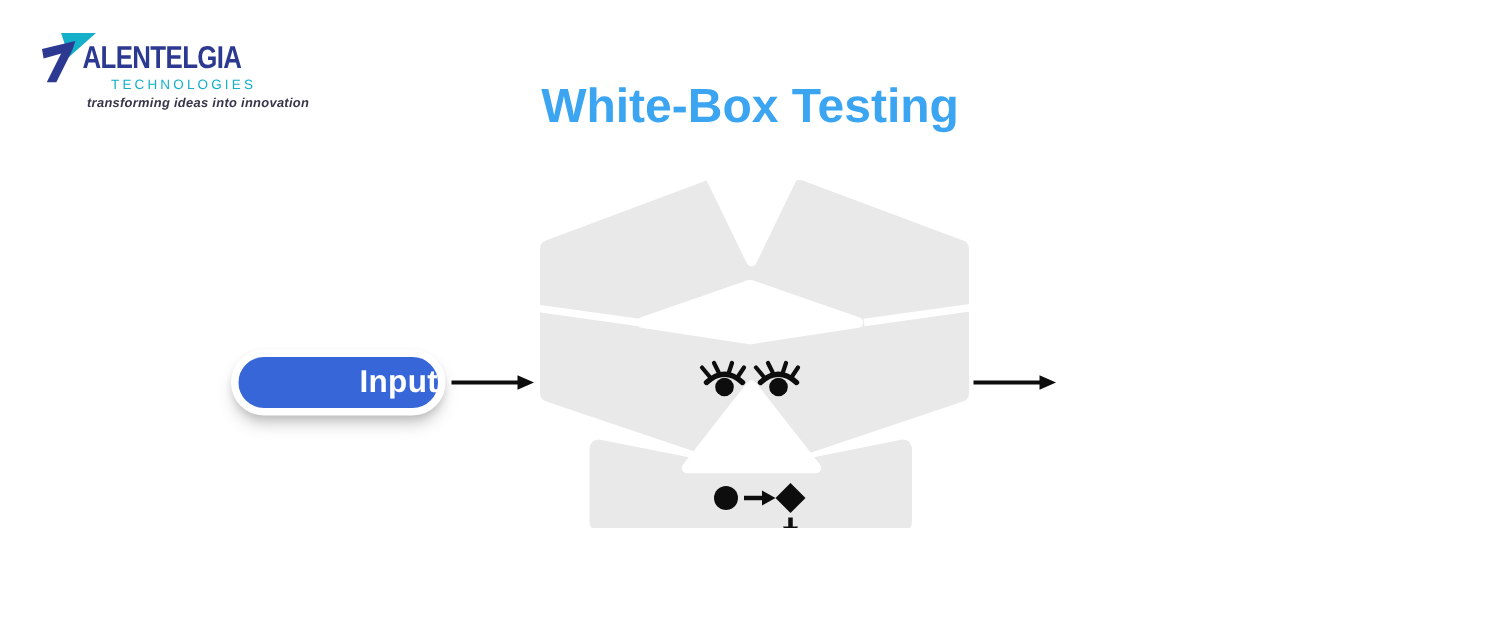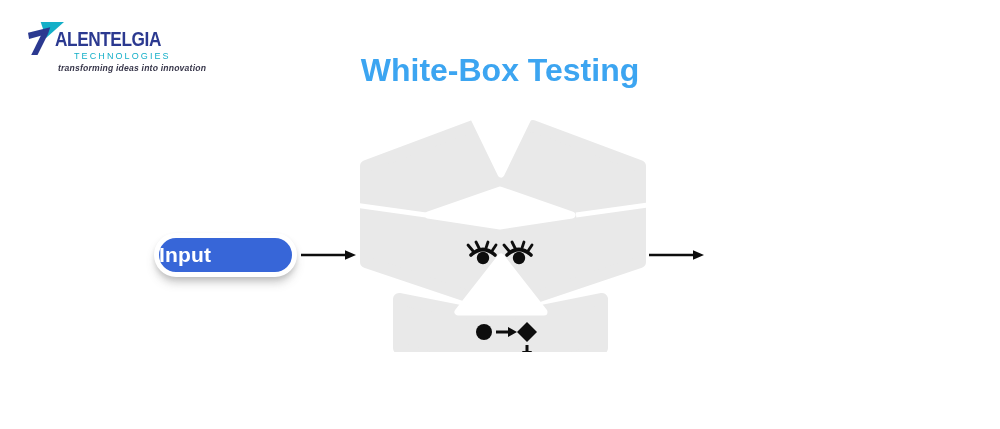--- a/index.html
+++ b/index.html
@@ -24,21 +24,21 @@
     color:#37364a;letter-spacing:.2px;white-space:nowrap;font-weight:bold;
   }
   
   .title{
     position:absolute;left:0;right:0;top:52px;margin:0;text-align:center;
     font-size:32px;font-weight:bold;color:var(--title);letter-spacing:0;
   }
   
   .pill{
     position:absolute;height:44px;border-radius:999px;border:5px solid #fff;
-    box-sizing:border-box;display:flex;align-items:center;justify-content:flex-start;
+    box-sizing:border-box;display:flex;align-items:center;justify-content:flex-end;
     box-shadow:0 7px 10px -2px rgba(90,90,90,.35), 0 2px 4px rgba(0,0,0,.08);
   }
   .pill span{color:#fff;font-size:21px;font-weight:bold;letter-spacing:.2px;}
   .pill.input{left:154px;top:233px;width:143px;background:var(--blue);}
   .pill.output{left:702px;top:233px;width:142px;background:var(--green);}
   
   .arrow{position:absolute;top:248px;}
   .arrow.left{left:300px;}
   .arrow.right{left:648px;}
   .boxsvg{position:absolute;left:358px;top:118px;}

